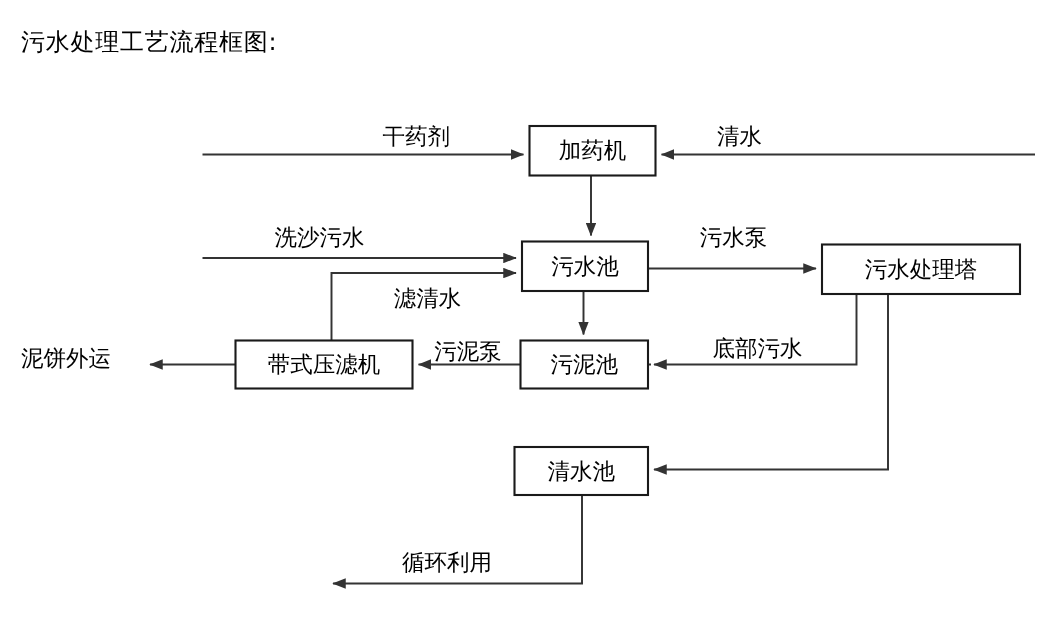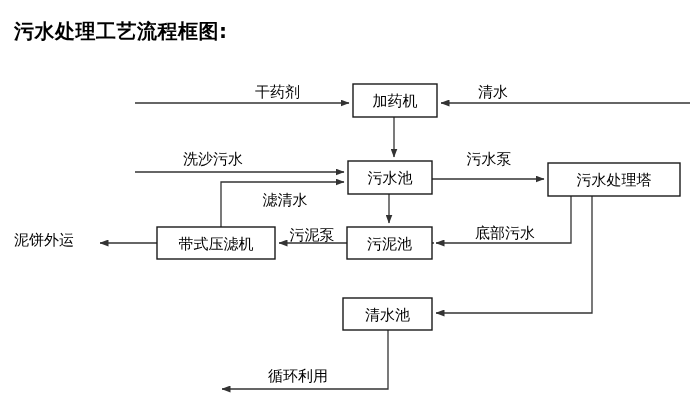--- a/index.html
+++ b/index.html
@@ -18,22 +18,22 @@
   #page {
     position: relative;
     width: 700px;
     height: 420px;
     background: #ffffff;
   }
   #diagram-title {
     position: absolute;
     left: 14px;
     top: 18px;
-    font-size: 20px;
-    font-weight: bold;
+    font-size: 16px;
+    font-weight: normal;
     letter-spacing: 0.5px;
     color: #000000;
     white-space: nowrap;
   }
   svg#flow-canvas {
     position: absolute;
     left: 0;
     top: 0;
     width: 700px;
     height: 420px;

